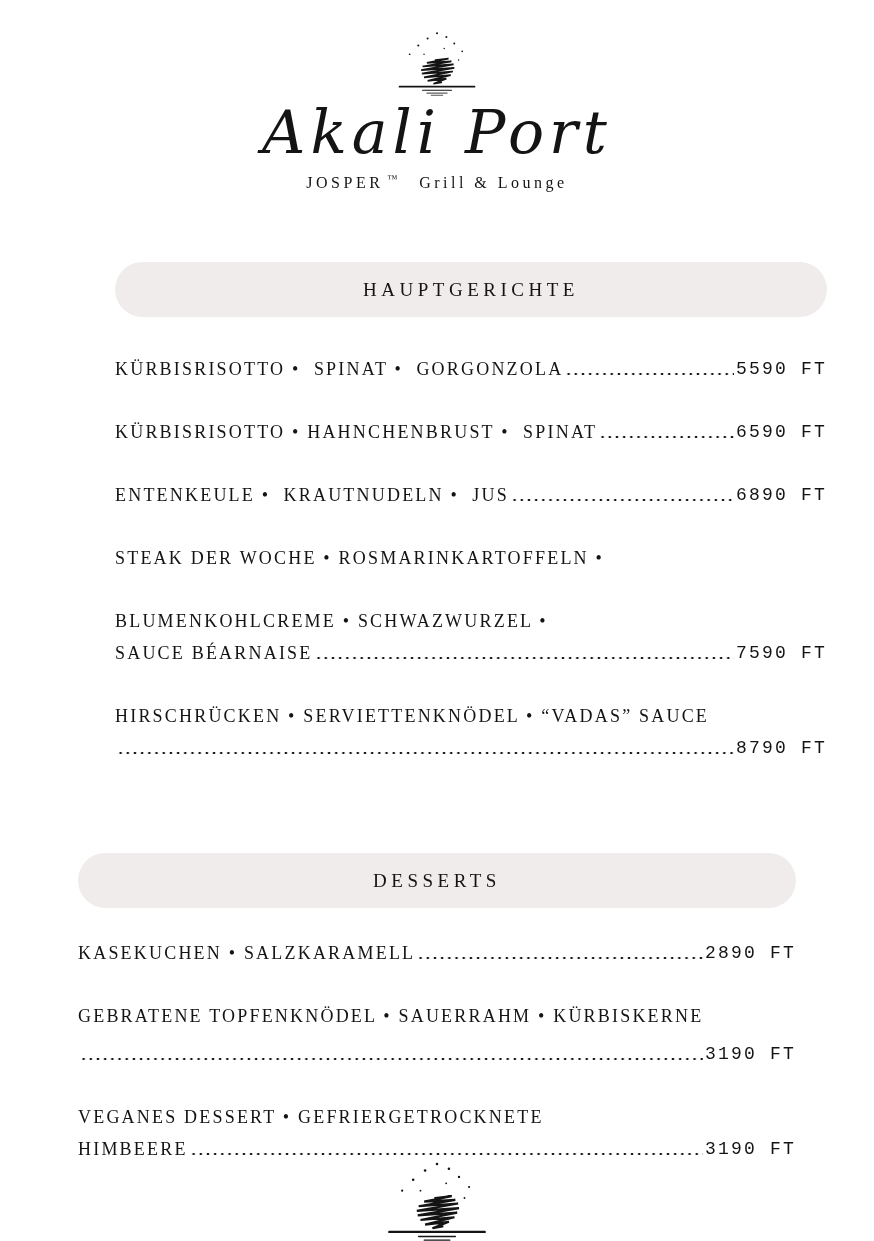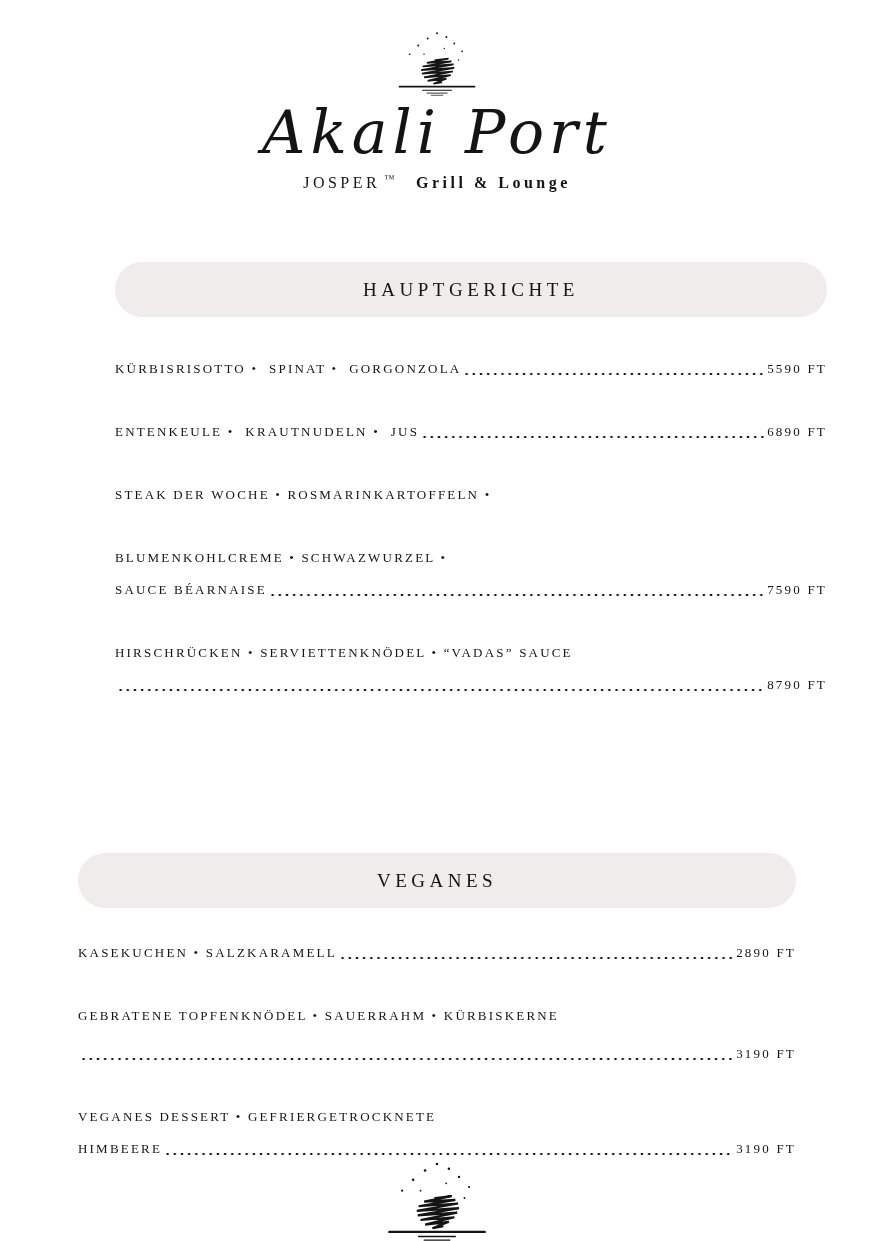--- a/index.html
+++ b/index.html
@@ -12,43 +12,43 @@
   .header { position:absolute; top:24px; left:0; width:100%; text-align:center; }
   .logo { display:block; margin:0 auto; }
   .brand-title {
     font-family:"DejaVu Serif","Liberation Serif",serif;
     font-style:italic; font-weight:400;
     font-size:60px; line-height:64px; letter-spacing:5px;
     margin-top:4px;
   }
   .brand-sub { margin-top:9px; font-size:16px; letter-spacing:3.5px; }
   .brand-sub .tm { font-size:10px; vertical-align:super; letter-spacing:0; margin:0 10px 0 4px; }
-  .brand-sub .sub-right { margin-left:12px;font-weight:bold; }
+  .brand-sub .sub-right { margin-left:12px; }
   
   .section { position:absolute; }
   .s1 { top:262px; left:88px; width:712px;margin-left:27px; }
   .s2 { top:853px; left:78px; width:718px; }
   .pill {
     height:55px; border-radius:28px; background:#efeceb;
     display:flex; align-items:center; justify-content:center;
     font-size:19px; letter-spacing:4.5px;
   }
   .items-s1 { margin-top:36px; }
   .items-s2 { margin-top:29px; }
-  .mi { margin-bottom:31px; font-size:13px; letter-spacing:2.2px; line-height:32px; }
+  .mi { margin-bottom:31px; font-size:18px; letter-spacing:2.2px; line-height:32px; }
   .pl { white-space:pre; }
   .lf { display:flex; }
   .lf .txt { flex:0 0 auto; white-space:pre; }
   .leader {
     flex:1 1 auto; min-width:10px; align-self:flex-end;
     height:4px; margin:0 2px 9px 2px;
     background-image:radial-gradient(circle, #141414 1.25px, rgba(0,0,0,0) 1.5px);
     background-size:7.2px 4px; background-repeat:repeat-x; background-position:left bottom;
   }
-  .lf .price { flex:0 0 auto; white-space:pre; }
+  .lf .price { flex:0 0 auto; white-space:pre;font-family:Liberation Mono, monospace; }
   .gap-top { margin-top:6px; }
   
   .footer-logo { position:absolute; top:1152px; left:50%; transform:translateX(-50%); }
 </style>
 </head>
 <body>
 
 <div class="page">
 
   <div class="header">
@@ -82,20 +82,27 @@
     <div class="items-s1">
 
       <div class="mi">
         <div class="lf">
           <span class="txt">KÜRBISRISOTTO •  SPINAT •  GORGONZOLA</span>
           <span class="leader"></span>
           <span class="price">5590 FT</span>
         </div>
       </div>
 
+      <div class="mi">
+        <div class="lf">
+          <span class="txt">KÜRBISRISOTTO • HAHNCHENBRUST •  SPINAT</span>
+          <span class="leader"></span>
+          <span class="price">6590 FT</span>
+        </div>
+      </div>
 
       <div class="mi">
         <div class="lf">
           <span class="txt">ENTENKEULE •  KRAUTNUDELN •  JUS</span>
           <span class="leader"></span>
           <span class="price">6890 FT</span>
         </div>
       </div>
 
       <div class="mi">
@@ -118,21 +125,21 @@
           <span class="leader"></span>
           <span class="price">8790 FT</span>
         </div>
       </div>
 
     </div>
   </div>
 
   <div class="section s2">
     <div class="pill">
-      <span>VEGANES</span>
+      <span>DESSERTS</span>
     </div>
     <div class="items-s2">
 
       <div class="mi">
         <div class="lf">
           <span class="txt">KASEKUCHEN • SALZKARAMELL</span>
           <span class="leader"></span>
           <span class="price">2890 FT</span>
         </div>
       </div>

